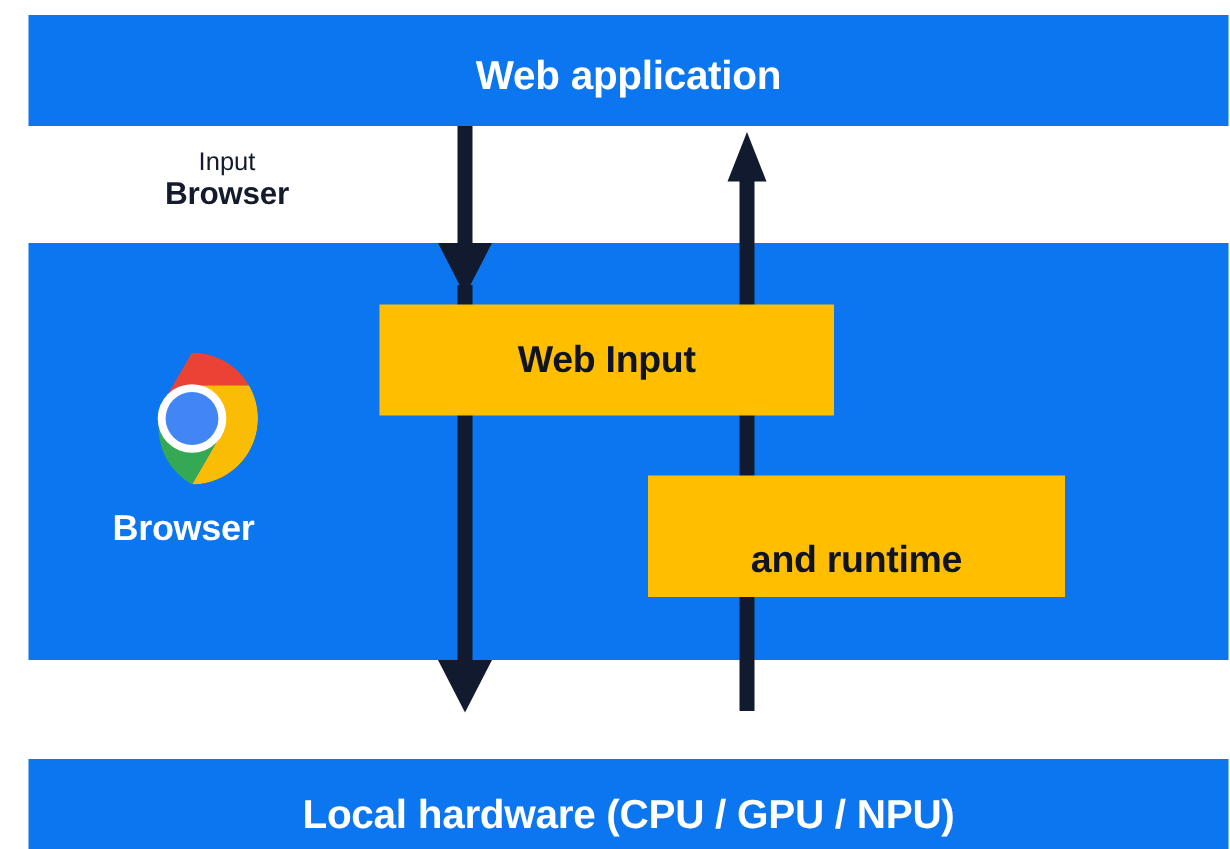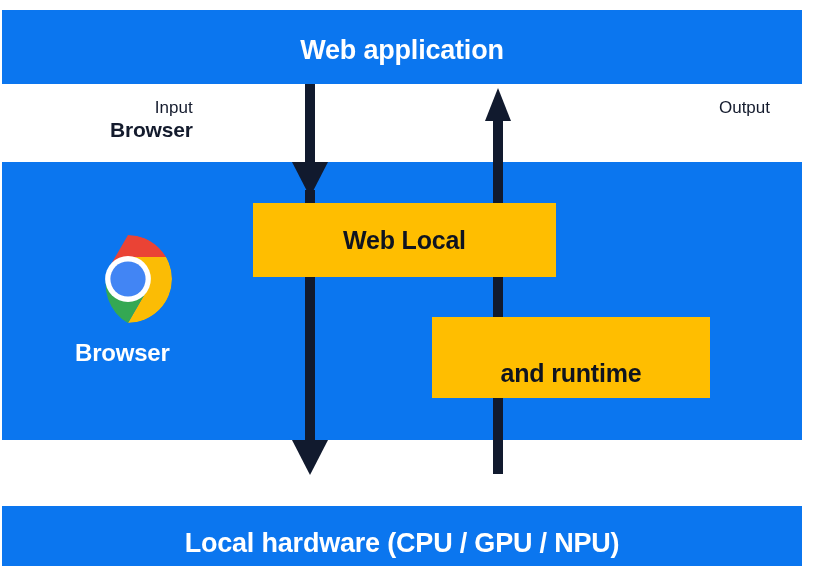--- a/index.html
+++ b/index.html
@@ -11,21 +11,21 @@
   }
   #diagram {
     position:relative;
     width:820px; height:566px;
     background:#ffffff;
   }
 
   
   .band {
     position:absolute;
-    left:2px; width:800px;
+    left:19px; width:800px;
     background:var(--blue, #0B76EF);
   }
   #band-web-application { top:10px;  height:74px; }
   #band-browser         { top:162px; height:278px; }
   #band-local-hardware  { top:474px; height:78px;margin-top:32px; }
 
   .band-title {
     position:absolute;
     left:0; right:0;
     text-align:center;
@@ -46,21 +46,21 @@
     display:block;
     font-size:17px;
     font-weight:normal;
   }
   .io-label .io-value {
     display:block;
     font-size:21px;
     font-weight:bold;
     letter-spacing:-0.2px;
   }
-  #io-input  { left:110px; top:98px; text-align:right; }
+  #io-input  { left:110px; top:98px; text-align:center; }
   #io-output { right:50px; top:98px; text-align:right; }
 
   
   .arrow-shaft {
     position:absolute;
     width:10px;
     background:#111a2e;
   }
   .arrow-head {
     position:absolute;
@@ -143,21 +143,20 @@
   <div id="band-web-application" class="band">
     <div class="band-title">Web application</div>
   </div>
 
   <div id="io-input" class="io-label">
     <span class="io-kind">Input</span>
     <span class="io-value">Browser</span>
   </div>
 
   <div id="io-output" class="io-label">
-    <span class="io-kind">Output</span>
   </div>
 
   <div id="band-browser" class="band"></div>
 
   <div id="browser-group">
     <svg id="chrome-icon" viewBox="0 0 100 100">
       <defs>
         <clipPath id="circle-clip">
           <circle cx="50" cy="50" r="50"></circle>
         </clipPath>
@@ -181,21 +180,21 @@
   <div id="arrow-down-shaft-upper" class="arrow-shaft" style="background: rgb(17, 26, 46);"></div>
   <div id="arrow-down-head-upper" class="arrow-head down" style="border-top-color: rgb(17, 26, 46);"></div>
 
   <div id="arrow-down-shaft-lower" class="arrow-shaft" style="background: rgb(17, 26, 46);"></div>
   <div id="arrow-down-head-lower" class="arrow-head down" style="border-top-color: rgb(17, 26, 46);"></div>
 
   <div id="arrow-up-shaft" class="arrow-shaft" style="background: rgb(17, 26, 46);"></div>
   <div id="arrow-up-head" class="arrow-head up" style="border-bottom-color: rgb(17, 26, 46);"></div>
 
   <div id="box-web-apis" class="box">
-    <span>Web Local</span>
+    <span>Web Input</span>
   </div>
 
   <div id="box-builtin-models" class="box">
     <span>
       <br>
       <span>and runtime</span>
     </span>
   </div>
 
   <div id="band-local-hardware" class="band">

